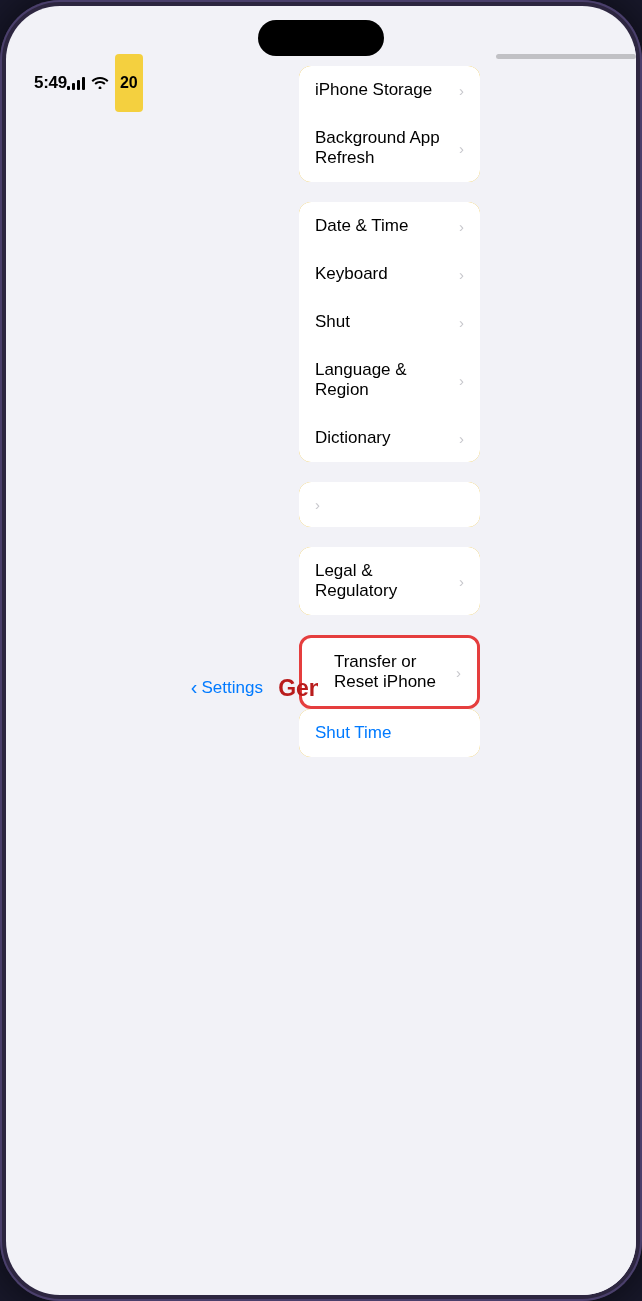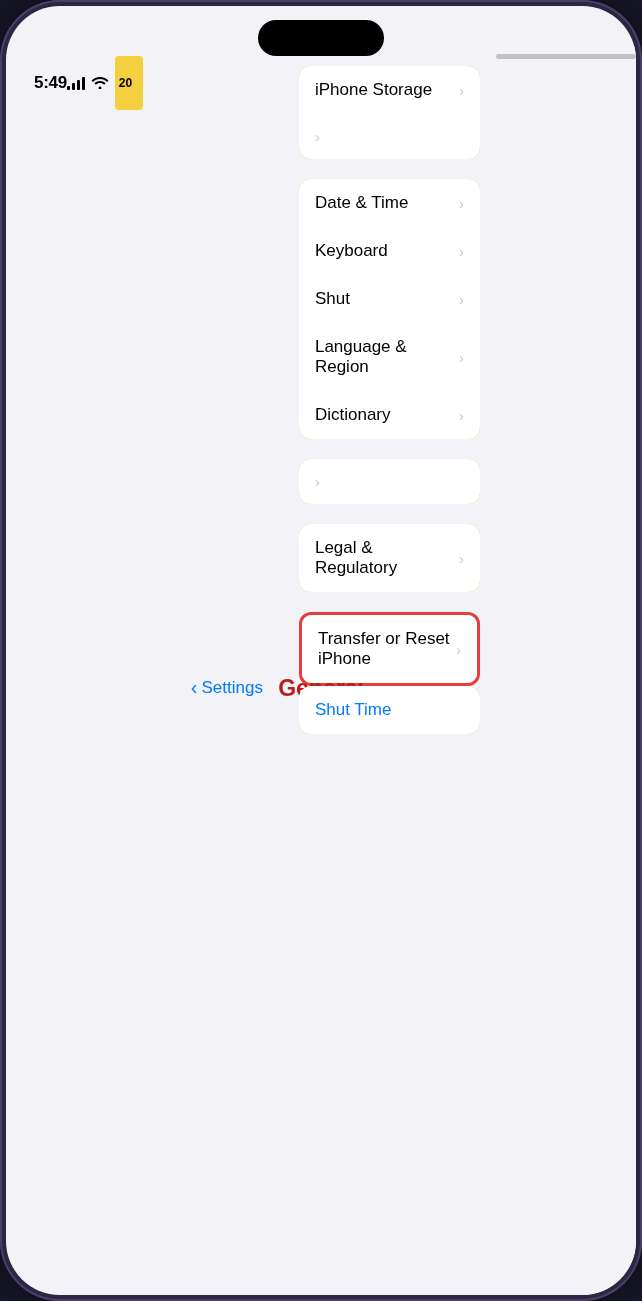--- a/index.html
+++ b/index.html
@@ -92,25 +92,25 @@
       font-size: 14px;
       color: #000;
     }
 
     .battery-container {
       display: flex;
       align-items: center;
       background: #f4d03f;
       border-radius: 4px;
       padding: 20px 4px;
-      font-size: 12px;
+      font-size: 16px;
       font-weight: 600;
       color: #000;
       min-width: 28px;
-      justify-content: flex-start;
+      justify-content: center;
     }
 
     
     .nav-bar {
       display: flex;
       align-items: center;
       padding: 8px 20px 12px 20px;
       background: #f2f2f7;
       border-bottom: 0.5px solid #c8c8cc;
     }
@@ -188,20 +188,21 @@
       font-weight: 500;
     }
 
     
     .highlighted-item {
       border: 3px solid #e53e3e;
       border-radius: 12px;
       background: #fff;
       margin-bottom: 0;
       overflow: visible;
+      padding-left: 16px;
     }
 
     .highlighted-item .settings-item {
       border-radius: 10px;
     }
 
     
     .shut-down-group {
       margin-top: 0;
     }
@@ -276,20 +277,21 @@
       </div>
 
       <div class="content">
 
         <div class="settings-group">
           <div class="settings-item">
             <span class="settings-item-label">iPhone Storage</span>
             <span class="chevron-right">›</span>
           </div>
           <div class="settings-item">
+            <span class="settings-item-label">Background App Refresh</span>
             <span class="chevron-right">›</span>
           </div>
         </div>
 
         <div class="settings-group">
           <div class="settings-item">
             <span class="settings-item-label">Date &amp; Time</span>
             <span class="chevron-right">›</span>
           </div>
           <div class="settings-item">

